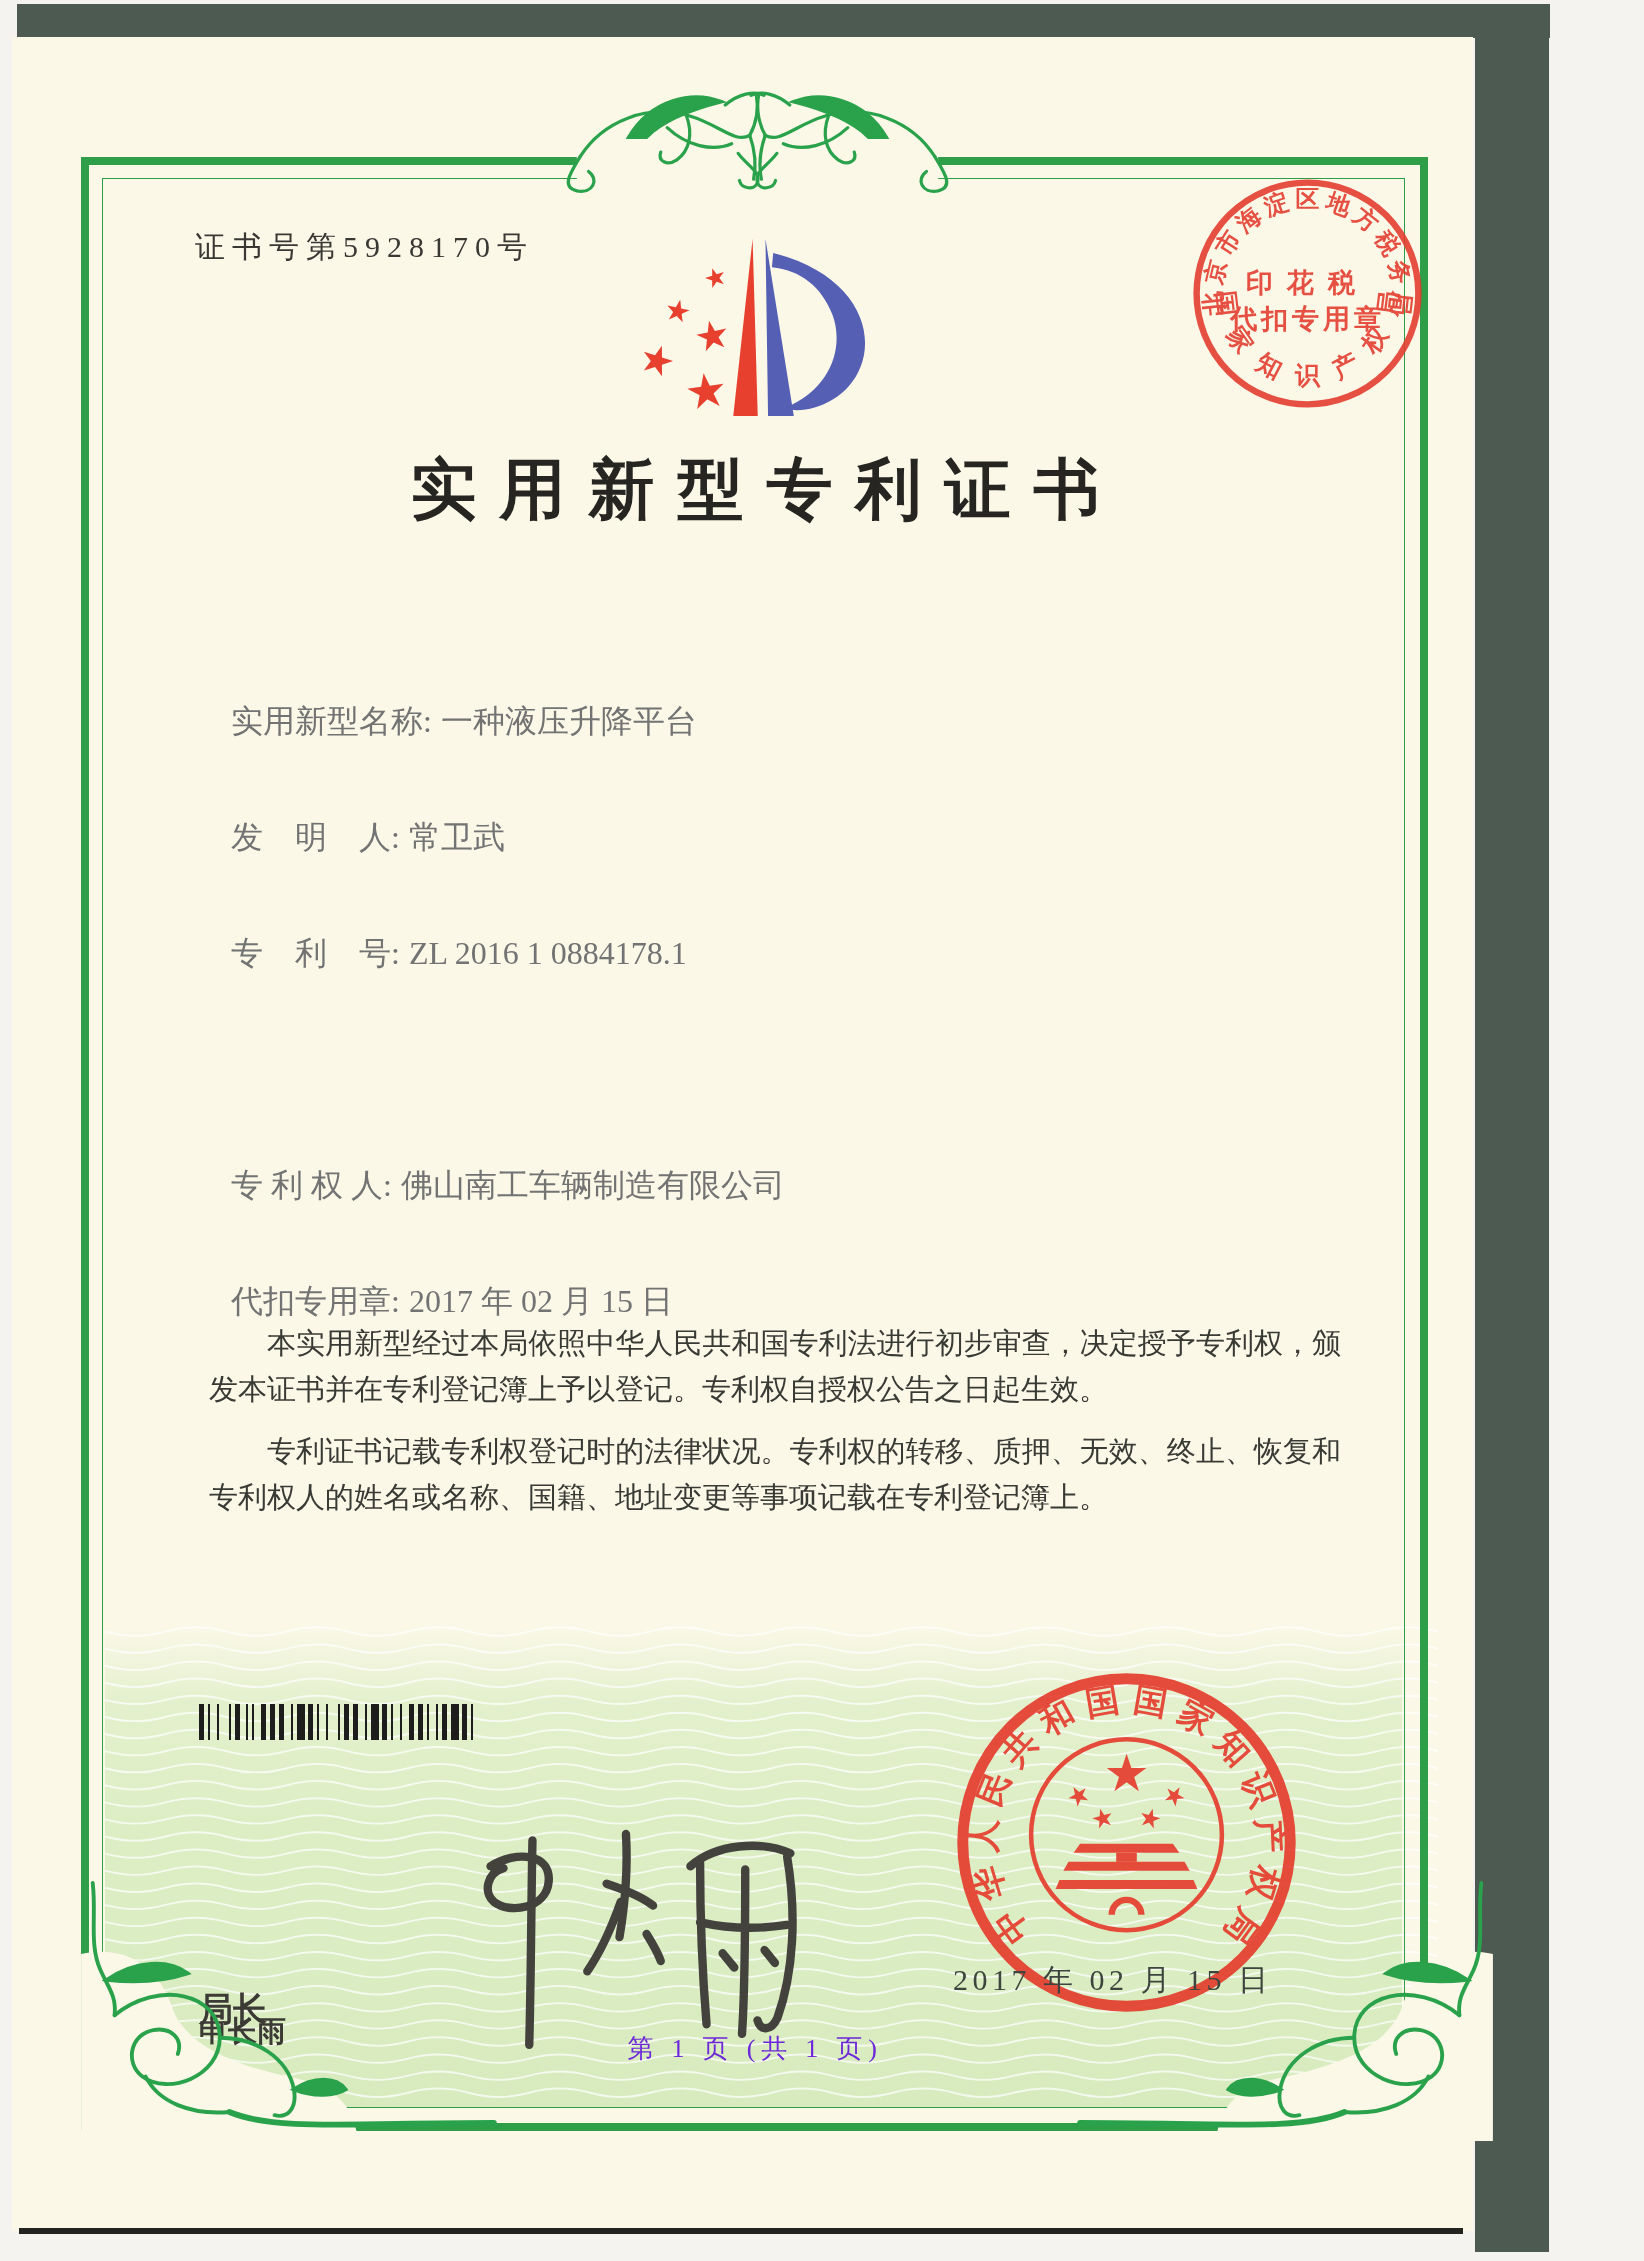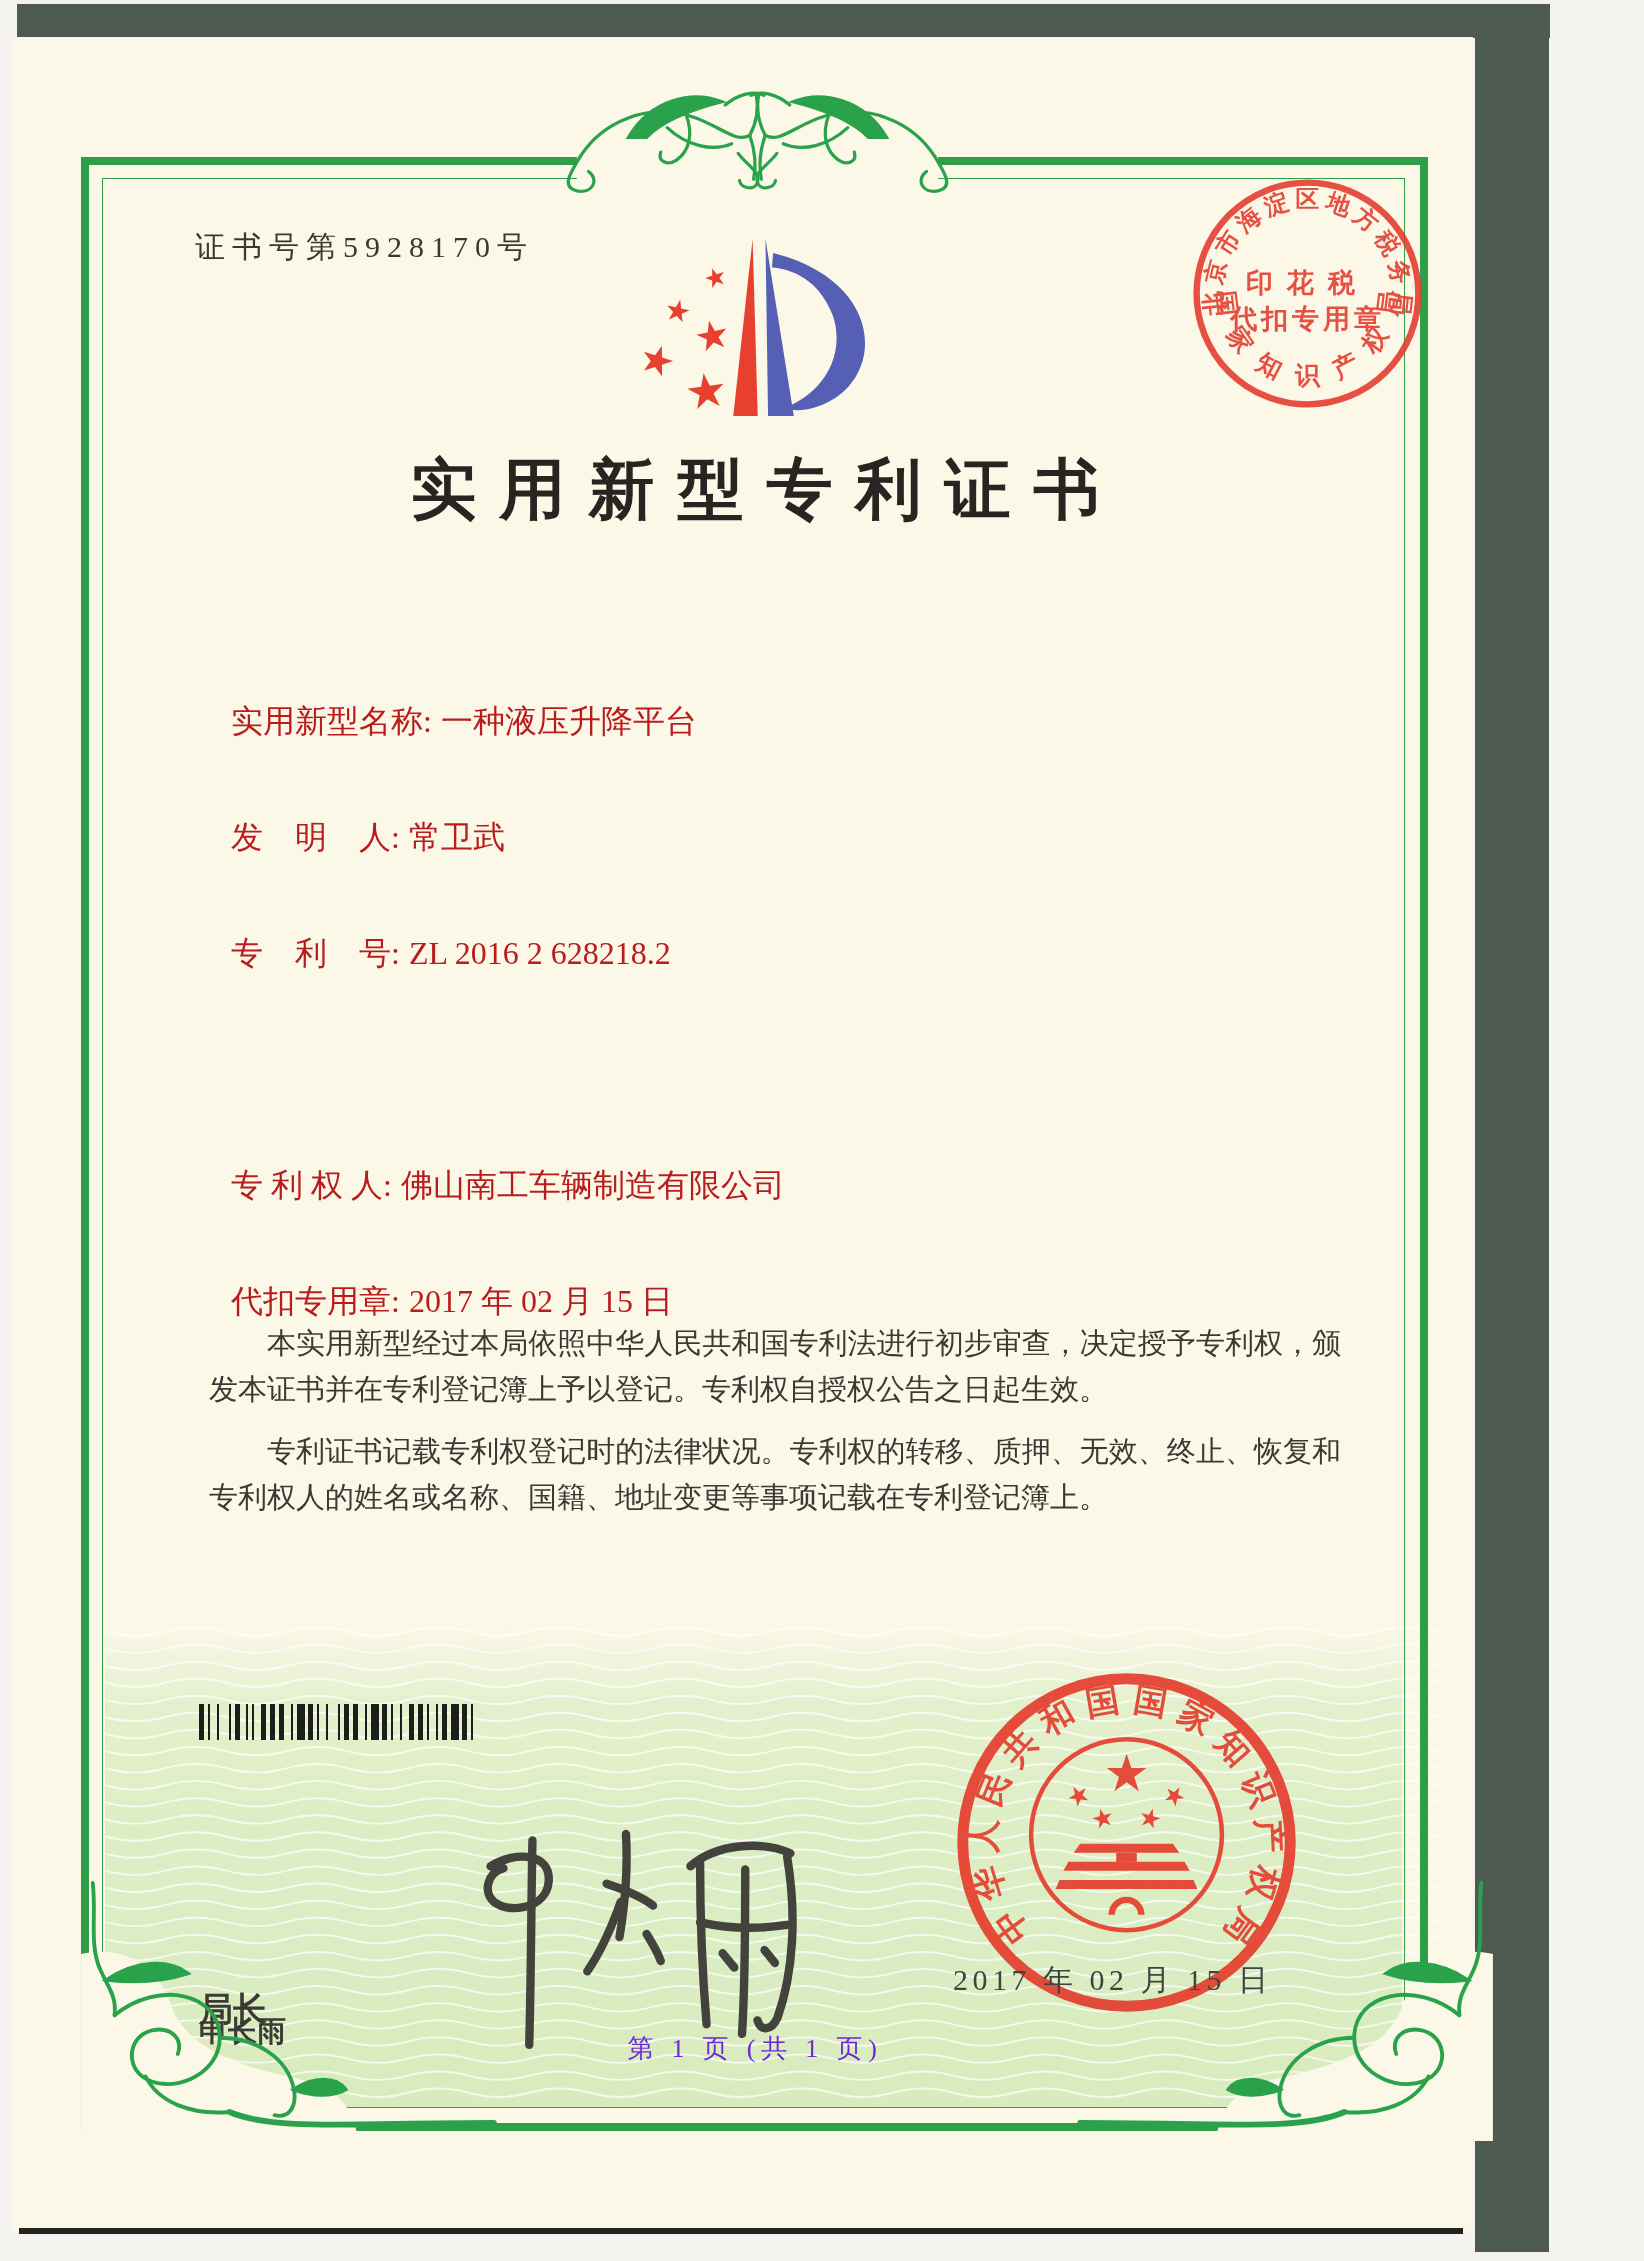--- a/index.html
+++ b/index.html
@@ -14,21 +14,21 @@
   
   .frame-outer{position:absolute;left:81px;top:157px;width:1331px;height:1958px;border:8.4px solid #2f9e49;}
   .frame-inner{position:absolute;left:102px;top:178px;width:1301px;height:1928px;border:1.9px solid #2f9e49;}
   
   .zone{position:absolute;left:105px;top:1625px;width:1297px;height:483px;
         background:linear-gradient(180deg,rgba(224,239,200,0) 0%,rgba(222,238,198,.8) 16%,#ddeec5 40%,#d8ebbe 100%);}
   .zone svg{position:absolute;left:0;top:0;}
   .certno{position:absolute;left:195px;top:227px;font-size:30px;letter-spacing:7px;color:#3a3833;}
   .title{position:absolute;left:81px;top:445px;width:1348px;text-align:center;
          font-size:66px;font-weight:bold;letter-spacing:23px;text-indent:23px;color:#262522;}
-  .fieldrow{position:absolute;left:199px;font-size:32px;white-space:pre;color:#b91c1c;}
+  .fieldrow{position:absolute;left:199px;font-size:32px;white-space:pre;color:#737373;}
   .fieldrow .lab{display:inline-block;white-space:pre;}
   .fieldrow .val{margin-left:9px;}
   .bodytext{position:absolute;left:193px;top:1304px;width:1164px;font-size:29px;line-height:46px;
             text-align:justify;color:#3a3a35;}
   .bodytext p{margin:16px;text-indent:2em;}
   .officer-title{position:absolute;left:199px;top:1939px;font-family:"Liberation Sans","DejaVu Sans",sans-serif;
                  font-weight:600;font-size:34px;color:#3b3a34;margin-top:48px;}
   .officer-name{position:absolute;left:199px;top:2012px;font-family:"Liberation Sans","DejaVu Sans",sans-serif;
                 font-weight:600;font-size:29px;color:#3b3a34;}
   .footer{position:absolute;left:81px;top:2031px;width:1348px;text-align:center;font-size:26px;
@@ -147,21 +147,21 @@
   <div class="certno">证书号第5928170号</div>
   <div class="title">实用新型专利证书</div>
 
   <div class="fieldrow" style="top:663px">
     <span class="lab">实用新型名称:</span><span class="val">一种液压升降平台</span>
   </div>
   <div class="fieldrow" style="top:779px">
     <span class="lab">发　明　人:</span><span class="val">常卫武</span>
   </div>
   <div class="fieldrow" style="top:895px">
-    <span class="lab">专　利　号:</span><span class="val">ZL 2016 2 628218.2</span>
+    <span class="lab">专　利　号:</span><span class="val">ZL 2016 1 0884178.1</span>
   </div>
   <div class="fieldrow" style="top:1127px">
     <span class="lab">专 利 权 人:</span><span class="val">佛山南工车辆制造有限公司</span>
   </div>
   <div class="fieldrow" style="top:1243px">
     <span class="lab">代扣专用章:</span><span class="val">2017 年 02 月 15 日</span>
   </div>
 
   <div class="bodytext">
     <p>本实用新型经过本局依照中华人民共和国专利法进行初步审查，决定授予专利权，颁发本证书并在专利登记簿上予以登记。专利权自授权公告之日起生效。</p>

